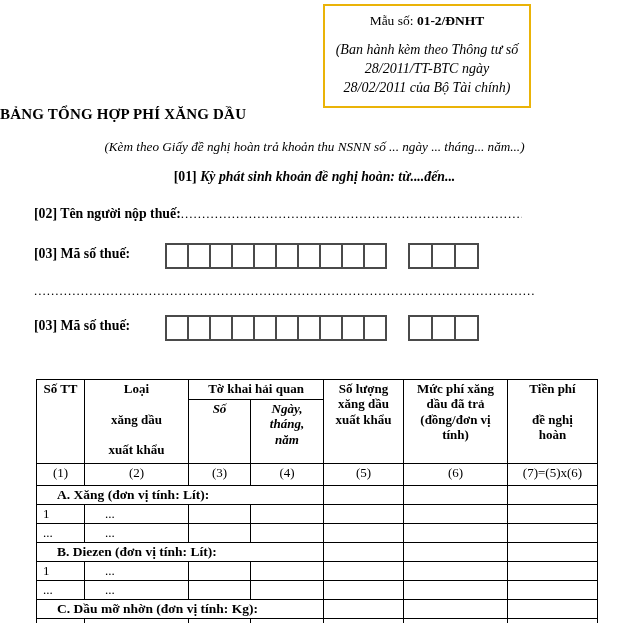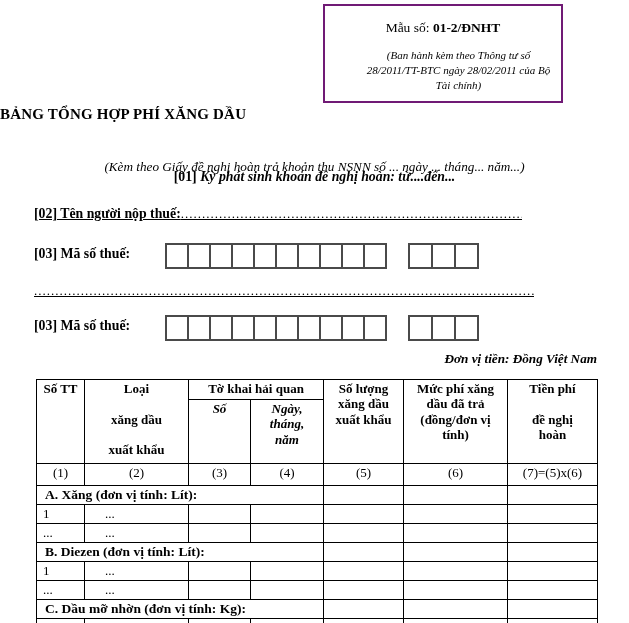--- a/index.html
+++ b/index.html
@@ -8,50 +8,50 @@
     position: relative;
     width: 629px; height: 623px;
     background: #ffffff;
     color: #000;
     font-family: "Liberation Serif", "DejaVu Serif", serif;
     overflow: hidden;
   }
 
   
   .form-box {
-    position: absolute; left: 323px; top: 4px; width: 240px; min-height: 86px;
-    border: 2px solid #701a75;
-    text-align: center; padding: 14px 8px 8px;
+    position: absolute; left: 323px; top: 4px; width: 208px; min-height: 86px;
+    border: 2px solid #eab308;
+    text-align: center; padding: 7px 8px 8px;
   }
   .form-box .line1 { font-size: 13.5px; }
   .form-box .code { font-weight: bold; }
   .form-box .issuance {
-    margin-top: 12px; font-style: italic; font-size: 11px; line-height: 1.35; margin-left: 31px;
+    margin-top: 12px; font-style: italic; font-size: 14px; line-height: 1.35;
   }
 
   
   .doc-title {
     position: absolute; top: 106px; left: 0; width: 100%;
     font-weight: bold; font-size: 15px; letter-spacing: 0.2px;
   }
   .doc-subtitle {
     position: absolute; top: 139px; left: 0; width: 100%;
-    text-align: center; font-style: italic; font-size: 13.2px; margin-top: 20px;
+    text-align: center; font-style: italic; font-size: 13.2px;
   }
   .f01 {
     position: absolute; top: 169px; left: 0; width: 100%;
     text-align: center; font-weight: bold; font-size: 13.8px;
   }
   .f01 .it { font-style: italic; }
 
   
   .field-row {
     position: absolute; left: 34px;
     display: flex; align-items: baseline;
-    font-weight: bold; font-size: 13.8px; white-space: nowrap; text-decoration: underline;
+    font-weight: bold; font-size: 13.8px; white-space: nowrap;
   }
   .field-row .dots {
     font-weight: normal; overflow: hidden; letter-spacing: 1px;
     font-size: 13px;
   }
   .f02 { top: 206px; width: 488px; }
   .f04 { top: 283px; width: 500px; }
   .f03-label, .f05-label {
     position: absolute; left: 34px; font-weight: bold; font-size: 13.8px;
   }
@@ -88,21 +88,21 @@
   }
   table.summary th { font-weight: bold; text-align: center; line-height: 1.18; margin-top: 13px; }
   .pre { white-space: pre-line; }
   .italic { font-style: italic; }
   .row-h1 { height: 20px; }
   .row-h2 { height: 64px; }
   .row-num { height: 22px; }
   .row-num td { text-align: center; font-size: 12.8px; padding: 1px 0; }
   .row-section { height: 16px; }
   .row-section td.sec-title {
-    font-weight: bold; font-size: 13.5px; text-align: left; padding-left: 8px;
+    font-weight: bold; font-size: 13.5px; text-align: left; padding-left: 20px;
     white-space: nowrap;
   }
   .row-data { height: 18px; }
   .row-data td { font-size: 12.8px; }
   .cell-stt { padding-left: 6px !important; }
   .cell-type { padding-left: 20px !important; }
 </style>
 </head>
 <body>
 
@@ -157,21 +157,20 @@
     <div class="tc-box"></div>
     <div class="tc-box"></div>
     <div class="tc-box"></div>
   </div>
   <div class="box-group bg-05b">
     <div class="tc-box wide"></div>
     <div class="tc-box wide"></div>
     <div class="tc-box wide"></div>
   </div>
 
-  <div class="currency-note">Đơn vị tiền: Đồng Việt Nam</div>
 
   <table class="summary">
     <colgroup>
       <col style="width:48px">
         <col style="width:104px">
         <col style="width:62px">
       <col style="width:73px">
         <col style="width:80px">
         <col style="width:104px">
       <col style="width:90px">

